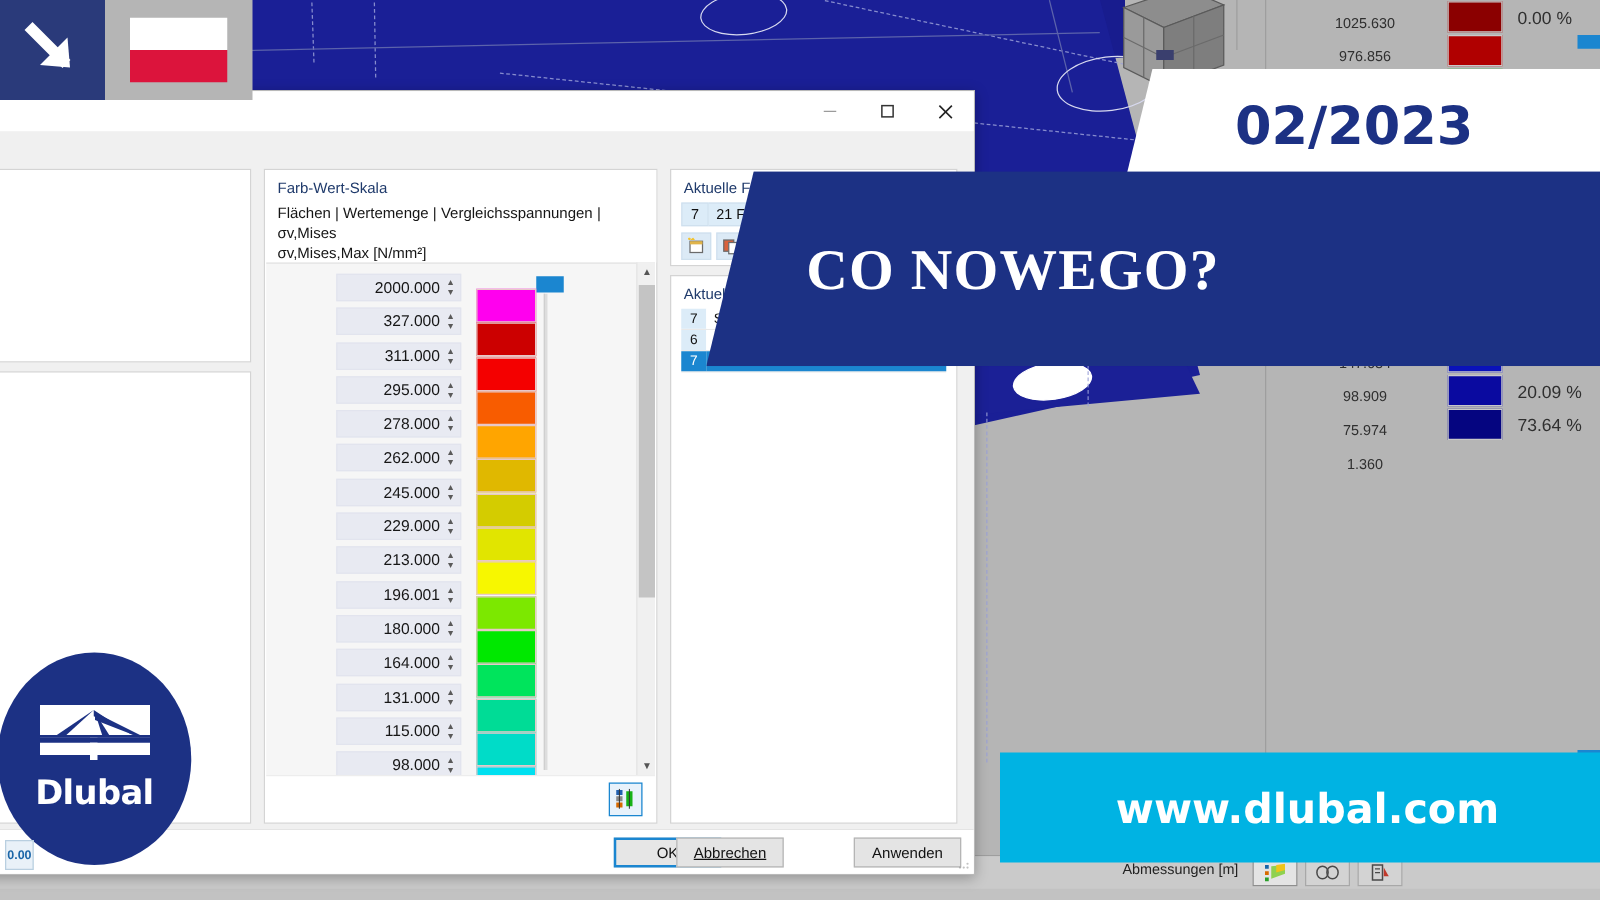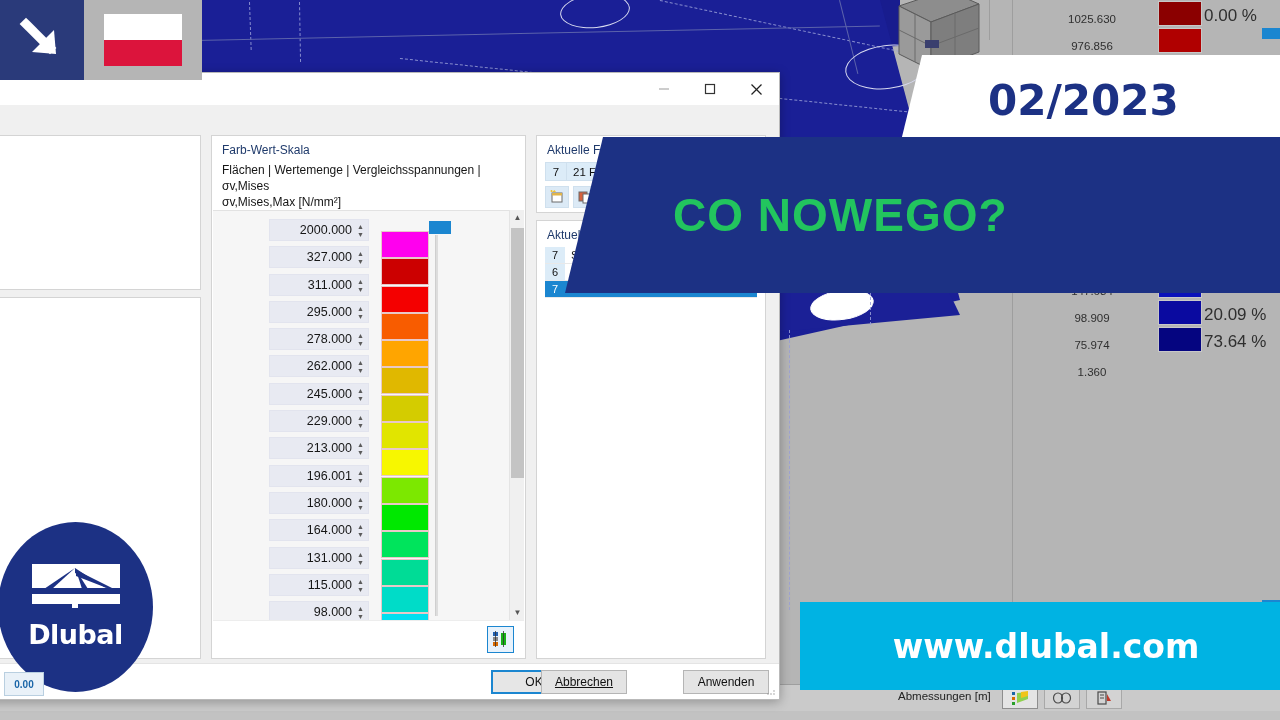--- a/index.html
+++ b/index.html
@@ -91,22 +91,22 @@
     white-space: nowrap;
   }
   .legend-swatch {
     position: absolute;
     left: 118px; top: 1px;
     width: 44px; height: 25px;
     border: 1px solid #c8c8c8;
   }
   .legend-pct {
     position: absolute;
-    left: 164px; top: 6px;
-    font-size: 17px;
+    left: 174px; top: 6px;
+    font-size: 14px;
     color: #2f2f2f;
     white-space: nowrap;
   }
   .legend-marker {
     position: absolute;
     right: 0px;
     width: 18px; height: 11px;
     background: #1b86d0;
   }
 
@@ -384,25 +384,25 @@
   }
   .ovl-title {
     position: absolute;
     left: 565px; top: 137px;
     width: 715px; height: 156px;
     background: #1c3184;
     clip-path: polygon(38px 0, 715px 0, 715px 156px, 0 156px);
     display: flex; align-items: center;
   }
   .ovl-title span {
-    margin-left: 108px;
+    margin-left: 80px;
     font-size: 46px;
     font-weight: bold;
-    color: #22c55e;
-    font-family: Liberation Sans, sans-serif;
+    color: #ffffff;
+    font-family: Liberation Serif, serif;
     letter-spacing: 1px;
   }
   .ovl-url {
     position: absolute;
     left: 800px; top: 602px;
     width: 492px; height: 88px;
     background: #00b3e3;
     display: flex; align-items: center; justify-content: center;
   }
   .ovl-url span {
@@ -451,21 +451,21 @@
   .logo-text {
     font-size: 27px;
     font-weight: bold;
     color: #ffffff;
     font-family: "DejaVu Sans", sans-serif;
     letter-spacing: -0.5px;
   }
   .tiny-icon {
     position: absolute;
     left: 4px; top: 672px;
-    width: 40px; height: 24px;
+    width: 23px; height: 24px;
     background: #e9f1f8;
     border: 1px solid #b9cfe0;
     display: flex; align-items: center; justify-content: center;
     font-size: 10px; color: #1b66a8; font-weight: bold;
   }
 </style>
 </head>
 <body>
 
 <div id="stage">

